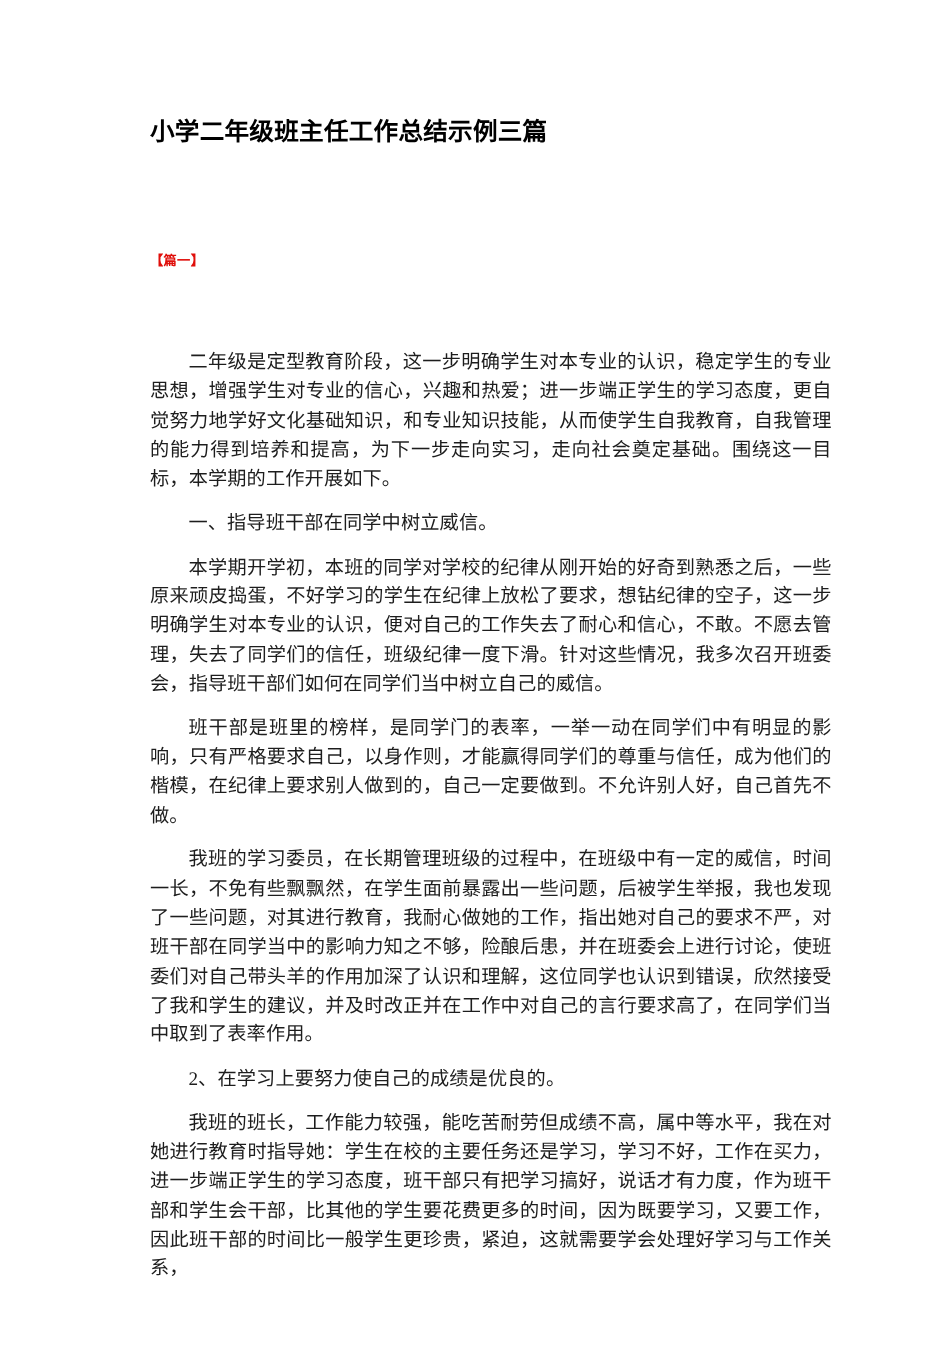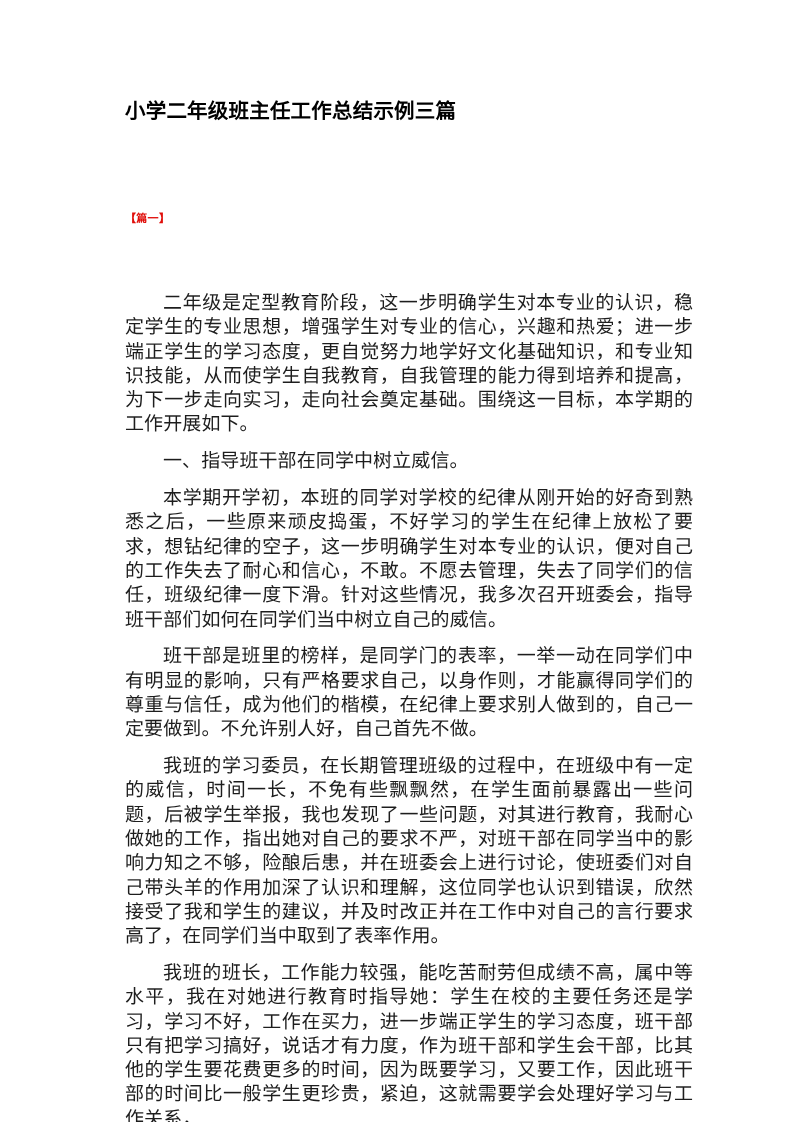--- a/index.html
+++ b/index.html
@@ -42,21 +42,21 @@
     color: #E00F0B;
     margin: 0;
     padding-top: 82px;
     letter-spacing: 0.3px;
   }
   .body-block {
     padding-top: 62px;
   }
   p.para {
     font-family: "Liberation Serif", "DejaVu Serif", serif;
-    font-size: 19px;
+    font-size: 16px;
     line-height: 24.3px;
     color: #1d1d1d;
     margin: 0 0 12.5px 0;
     text-align: justify;
     text-justify: inter-ideograph;
     text-indent: 2em;
     letter-spacing: 0.1px;
     word-break: break-all;
   }
   p.para:last-child {
@@ -85,18 +85,19 @@
 
       <p class="para heading-line">一、指导班干部在同学中树立威信。</p>
 
       <p class="para">本学期开学初，本班的同学对学校的纪律从刚开始的好奇到熟悉之后，一些原来顽皮捣蛋，不好学习的学生在纪律上放松了要求，想钻纪律的空子，这一步明确学生对本专业的认识，便对自己的工作失去了耐心和信心，不敢。不愿去管理，失去了同学们的信任，班级纪律一度下滑。针对这些情况，我多次召开班委会，指导班干部们如何在同学们当中树立自己的威信。</p>
 
 
       <p class="para">班干部是班里的榜样，是同学门的表率，一举一动在同学们中有明显的影响，只有严格要求自己，以身作则，才能赢得同学们的尊重与信任，成为他们的楷模，在纪律上要求别人做到的，自己一定要做到。不允许别人好，自己首先不做。</p>
 
       <p class="para">我班的学习委员，在长期管理班级的过程中，在班级中有一定的威信，时间一长，不免有些飘飘然，在学生面前暴露出一些问题，后被学生举报，我也发现了一些问题，对其进行教育，我耐心做她的工作，指出她对自己的要求不严，对班干部在同学当中的影响力知之不够，险酿后患，并在班委会上进行讨论，使班委们对自己带头羊的作用加深了认识和理解，这位同学也认识到错误，欣然接受了我和学生的建议，并及时改正并在工作中对自己的言行要求高了，在同学们当中取到了表率作用。</p>
 
+      <p class="para heading-line">2、在学习上要努力使自己的成绩是优良的。</p>
 
       <p class="para clipped">我班的班长，工作能力较强，能吃苦耐劳但成绩不高，属中等水平，我在对她进行教育时指导她：学生在校的主要任务还是学习，学习不好，工作在买力，进一步端正学生的学习态度，班干部只有把学习搞好，说话才有力度，作为班干部和学生会干部，比其他的学生要花费更多的时间，因为既要学习，又要工作，因此班干部的时间比一般学生更珍贵，紧迫，这就需要学会处理好学习与工作关系，</p>
 
     </div>
   </div>
 </div>
 
 </body></html>

